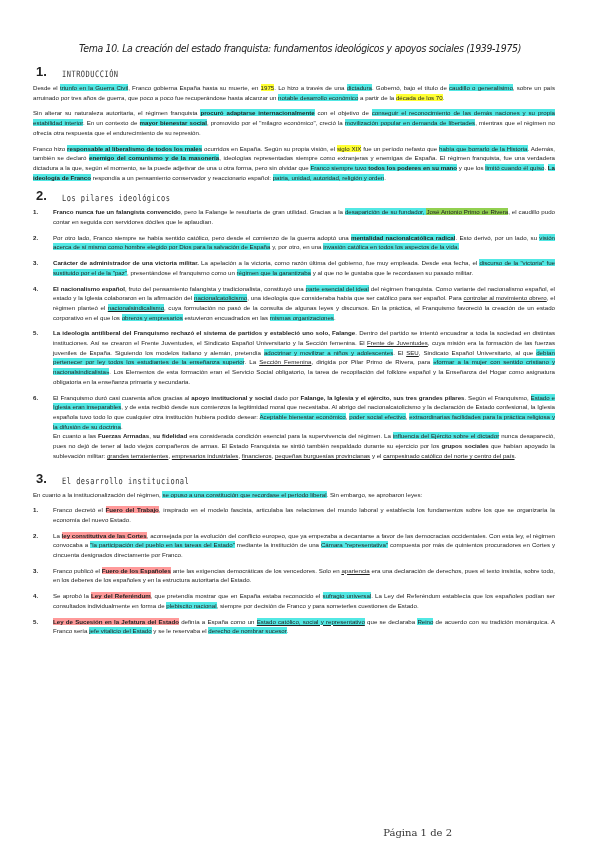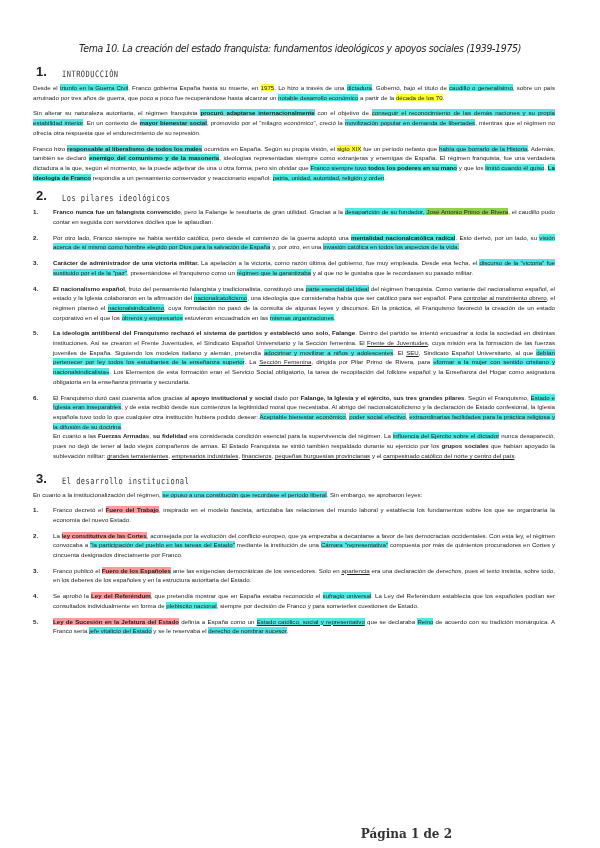--- a/index.html
+++ b/index.html
@@ -17,22 +17,22 @@
   .h .txt { font-family: "DejaVu Sans Mono", monospace; font-size: 7px; letter-spacing: 0.5px;
             font-weight: normal; color: #333; transform: scaleY(1.25); display: inline-block; }
   p { margin: 0 0 6px 0; }
   ol { margin: 0; padding: 0; list-style: none; }
   li { position: relative; padding-left: 20px; margin-bottom: 6px; }
   li .n { position: absolute; left: 0; top: 0; font-weight: bold; }
   .c { background: #52e8e4; }
   .y { background: #ffff33; }
   .g { background: #92d050; }
   .r { background: #ff9a9a; }
-  .footer { position: absolute; right: 36px; top: 827px; font-size: 12px;
-            font-family: "DejaVu Serif", serif; font-weight: bold; color: #333; }
+  .footer { position: absolute; right: 36px; top: 827px; font-size: 10px;
+            font-family: "DejaVu Serif", serif; font-weight: normal; color: #333; }
 </style>
 </head>
 <body>
 
 <div class="page">
   <div class="title">Tema 10. La creación del estado franquista: fundamentos ideológicos y apoyos sociales (1939-1975)</div>
 
   <div class="content">
     <div class="h">
       <span class="num">1.</span>

